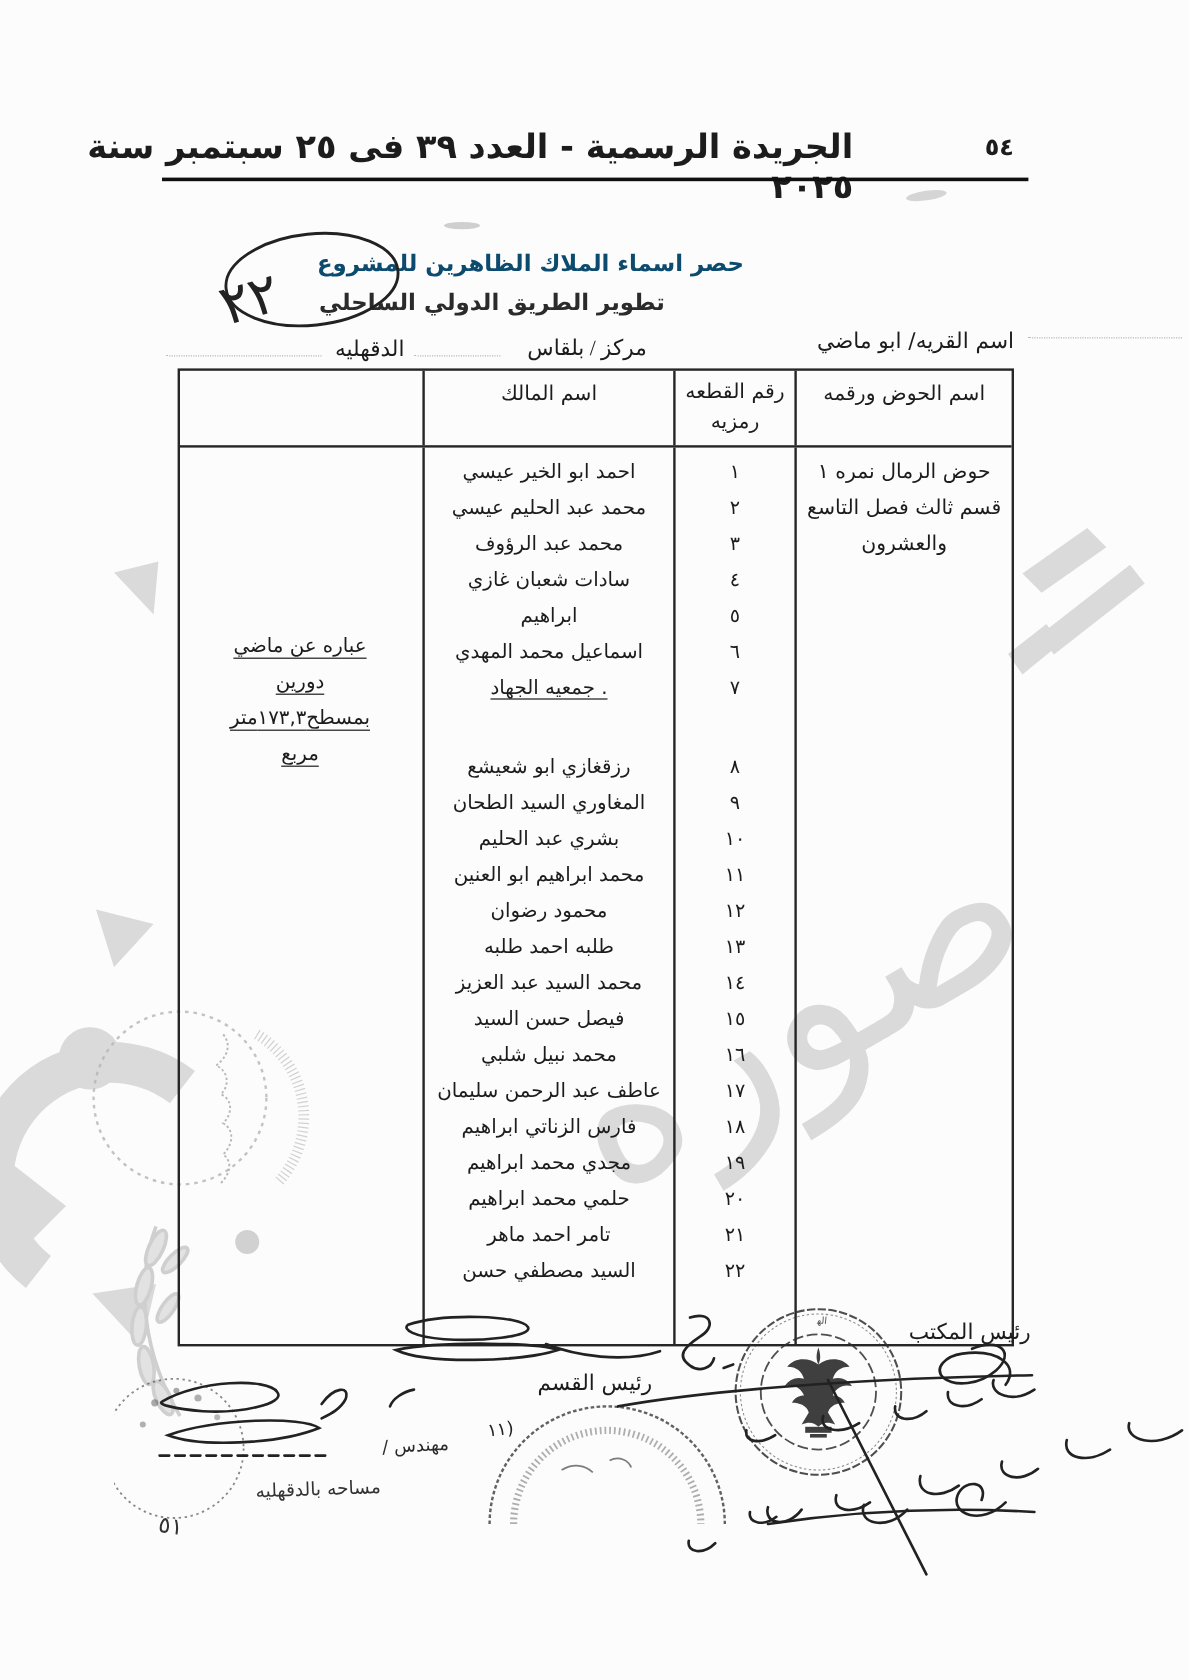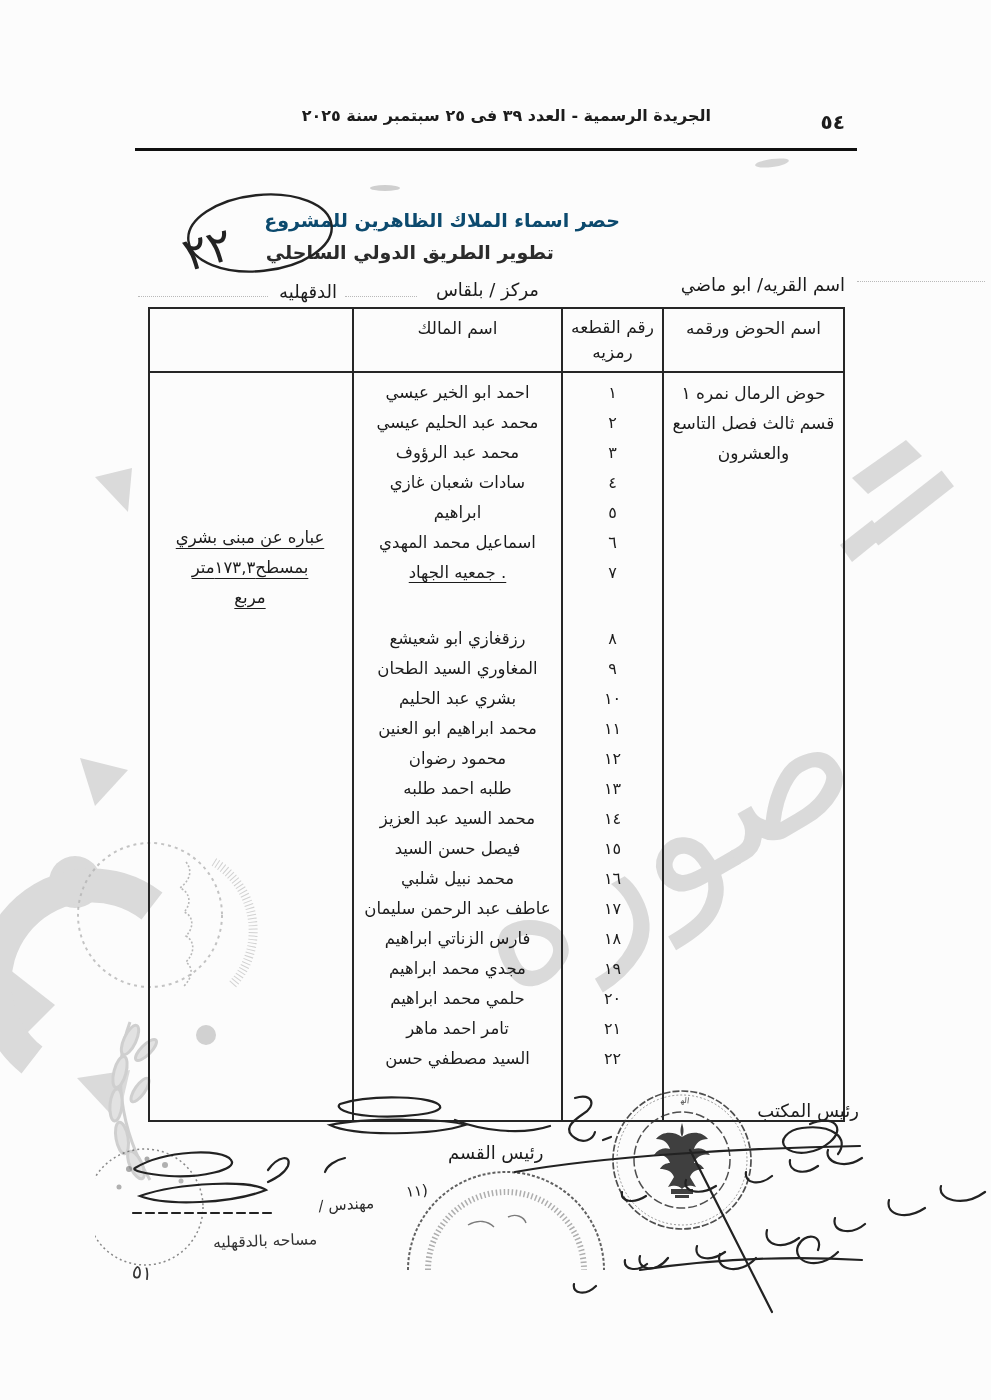--- a/index.html
+++ b/index.html
@@ -1,27 +1,27 @@
 <!DOCTYPE html>
 <html lang="ar" dir="rtl"><head>
 <meta charset="utf-8">
 <style>
   html,body{margin:0;padding:0;background:#e9e9e9;}
   #page{position:relative;width:991px;height:1400px;margin:0 auto;background:#fcfcfc;
         overflow:hidden;font-family:"DejaVu Sans",sans-serif;direction:rtl;color:#1c1c1c;}
   .abs{position:absolute;}
   
-  .hdr-title{top:106px;right:280px;font-size:16px;font-weight:700;letter-spacing:.2px;}
+  .hdr-title{top:106px;right:280px;font-size:28px;font-weight:700;letter-spacing:.2px;}
   .hdr-page{top:110px;right:146px;font-size:20px;font-weight:700;}
   .hdr-rule{top:148px;left:135px;width:722px;height:3px;background:#101010;}
   
   .intro1{top:209px;right:371px;font-size:19px;font-weight:700;color:#0c4a6e;}
   .intro2{top:241px;right:437px;font-size:19px;font-weight:700;color:#2b2b2b;margin-left:24px;}
   .village{top:274px;right:146px;font-size:18px;}
-  .district{top:279px;right:452px;font-size:18px;}
+  .district{top:279px;right:452px;font-size:18px;font-family:Liberation Serif, serif;}
   .gov{top:281px;right:654px;font-size:18px;}
   .dotline{border-top:1px dotted #b9b9b9;height:0;}
   
   #tbl{left:148px;top:307px;width:697px;border:2px solid #262626;z-index:2;box-sizing:border-box;}
   .trow{display:grid;grid-template-columns:181px 101px 209px auto;}
   .thead{height:62px;border-bottom:2px solid #262626;}
   .tbody{height:747px;}
   .cell{box-sizing:border-box;font-size:17px;}
   .c1,.c2,.c3{border-left:2px solid #262626;}
   .h-basin{padding-top:9px;text-align:center;}
@@ -161,21 +161,21 @@
           <div class="owner-line">محمد نبيل شلبي</div>
           <div class="owner-line">عاطف عبد الرحمن سليمان</div>
           <div class="owner-line">فارس الزناتي ابراهيم</div>
           <div class="owner-line">مجدي محمد ابراهيم</div>
           <div class="owner-line">حلمي محمد ابراهيم</div>
           <div class="owner-line">تامر احمد ماهر</div>
           <div class="owner-line">السيد مصطفي حسن</div>
         </div>
       <div class="cell">
         <div class="notes-body">
-          <div>عباره عن مبنى بشري</div>
+          <div>عباره عن ماضي دورين</div>
           <div>بمسطح١٧٣,٣متر مربع</div>
         </div>
       </div>
     </div>
   </div>
 
   <div class="abs office-head">رئيس المكتب</div>
   <div class="abs section-head">رئيس القسم</div>
   <div class="abs engineer">مهندس /</div>
   <div class="abs branch-note">مساحه بالدقهليه</div>

